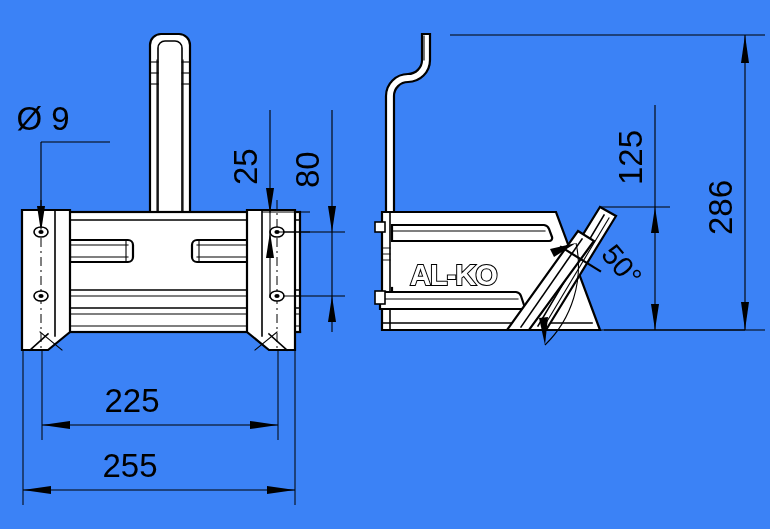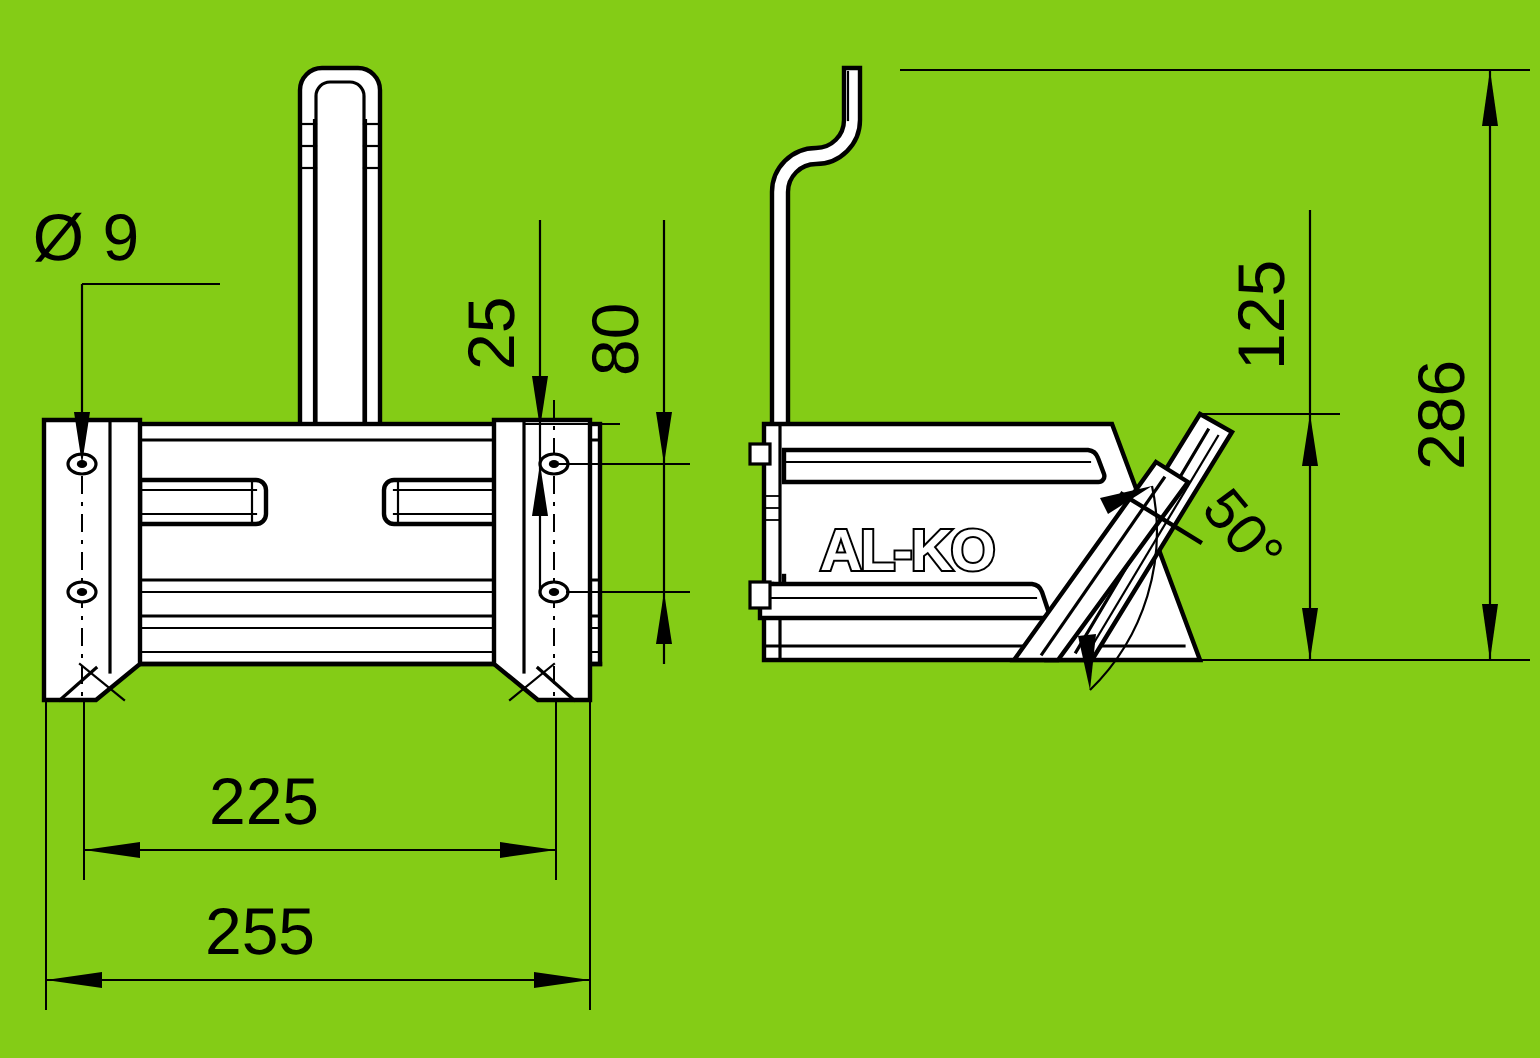--- a/index.html
+++ b/index.html
@@ -11,21 +11,21 @@
   body {
     width: 770px;
     height: 529px;
     overflow: hidden;
     font-family: "Liberation Sans", sans-serif;
   }
   #drawing-root {
     position: relative;
     width: 770px;
     height: 529px;
-    background: #84cc16;
+    background: #3b82f6;
   }
   svg#cad {
     display: block;
     width: 770px;
     height: 529px;
   }
   .ln   { stroke: #000; fill: none; stroke-linecap: square; }
   .thick{ stroke-width: 2.2; }
   .med  { stroke-width: 1.6; }
   .thin { stroke-width: 1.1; }

